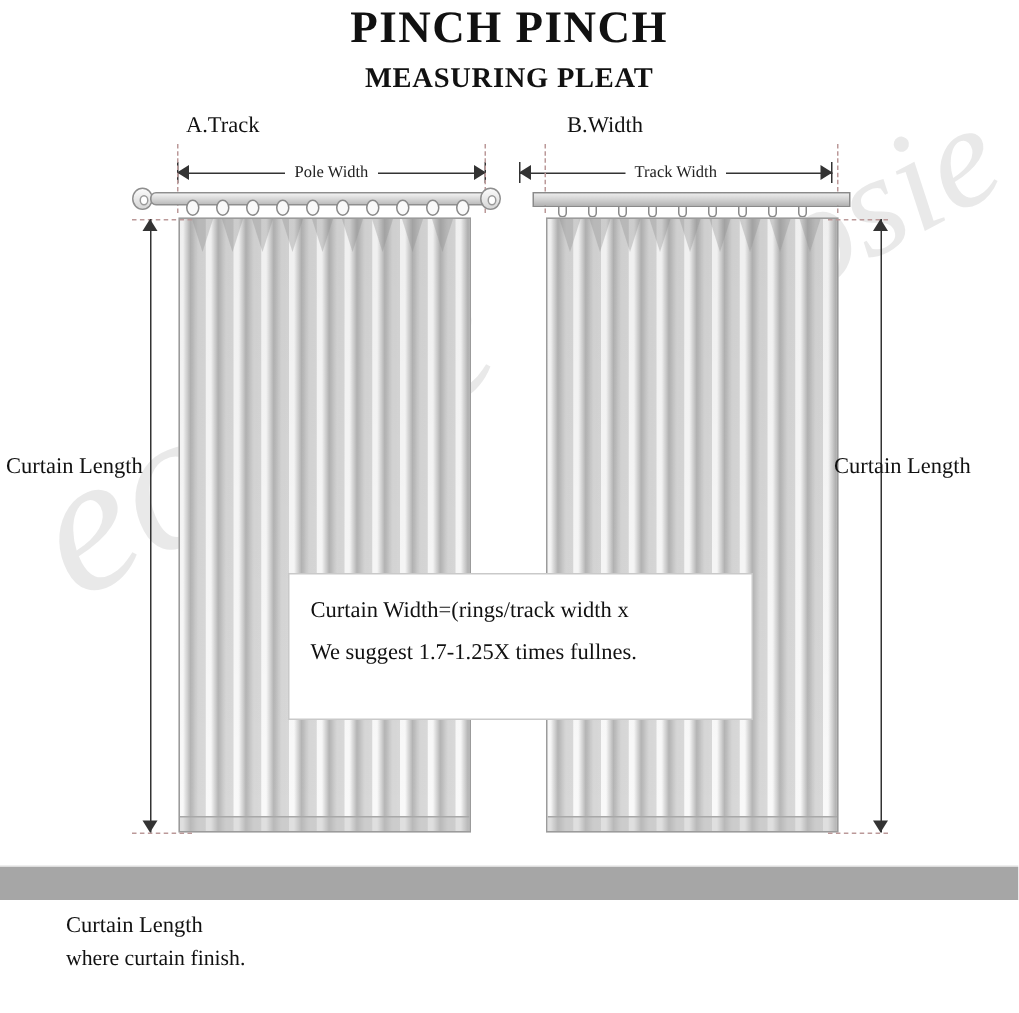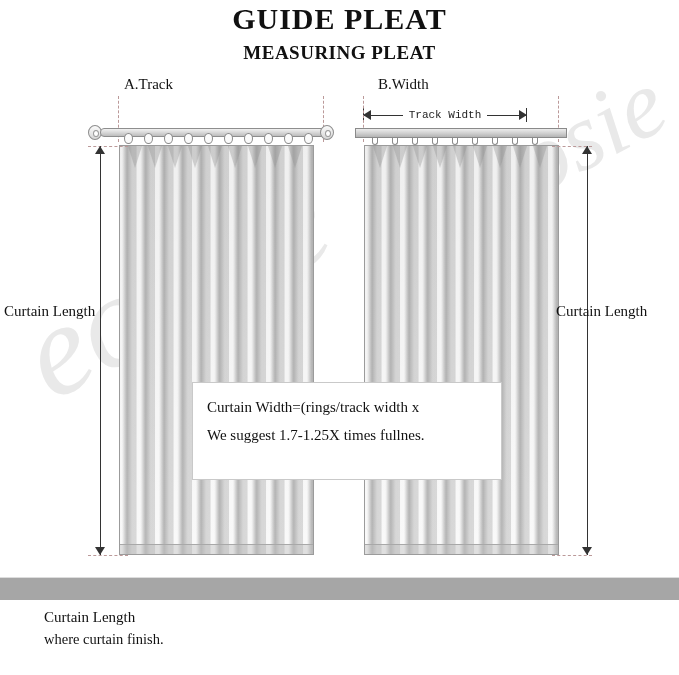--- a/index.html
+++ b/index.html
@@ -256,25 +256,33 @@
   .wm2 { left: 432px; top: 96px; font-size: 96px; transform: rotate(-28deg); }
 </style>
 </head>
 <body>
 
 <div id="page">
 
   <div class="wm wm1">ecosie</div>
   <div class="wm wm2">ecosie</div>
 
-  <div class="title-main">GUIDE PLEAT</div>
+  <div class="title-main">PINCH PINCH</div>
   <div class="title-sub">MEASURING PLEAT</div>
 
   <div class="col-caption cap-a">A.Track</div>
 
+  <div class="wbar" style="left:118px; top:105px; width:206px;">
+    <div class="line"></div>
+    <div class="cap-l"></div>
+    <div class="cap-r"></div>
+    <div class="arrow-l"></div>
+    <div class="arrow-r"></div>
+    <div class="wlabel">Pole Width</div>
+  </div>
 
   <div class="vdash" style="left:118px; top:96px; height:46px;"></div>
   <div class="vdash" style="left:323px; top:96px; height:46px;"></div>
 
   <div class="finial" style="left:88px; top:125px;">
     <div class="hole"></div>
   </div>
   <div class="rod" style="left:100px; top:128px; width:228px;"></div>
   <div class="finial" style="left:320px; top:125px;">
     <div class="hole"></div>
@@ -311,21 +319,21 @@
 
   <div class="vbar" style="left:91px; top:146px; height:409px;">
     <div class="line"></div>
     <div class="arrow-t"></div>
     <div class="arrow-b"></div>
   </div>
   <div class="vlabel" style="left:4px; top:303px;">Curtain Length</div>
 
   <div class="col-caption cap-b">B.Width</div>
 
-  <div class="wbar" style="left:363px; top:105px; width:164px;font-family:Liberation Mono, monospace;">
+  <div class="wbar" style="left:346px; top:105px; width:209px;">
     <div class="line"></div>
     <div class="cap-l"></div>
     <div class="cap-r"></div>
     <div class="arrow-l"></div>
     <div class="arrow-r"></div>
     <div class="wlabel">Track Width</div>
   </div>
   <div class="vdash" style="left:363px; top:96px; height:46px;"></div>
   <div class="vdash" style="left:558px; top:96px; height:46px;"></div>
 

